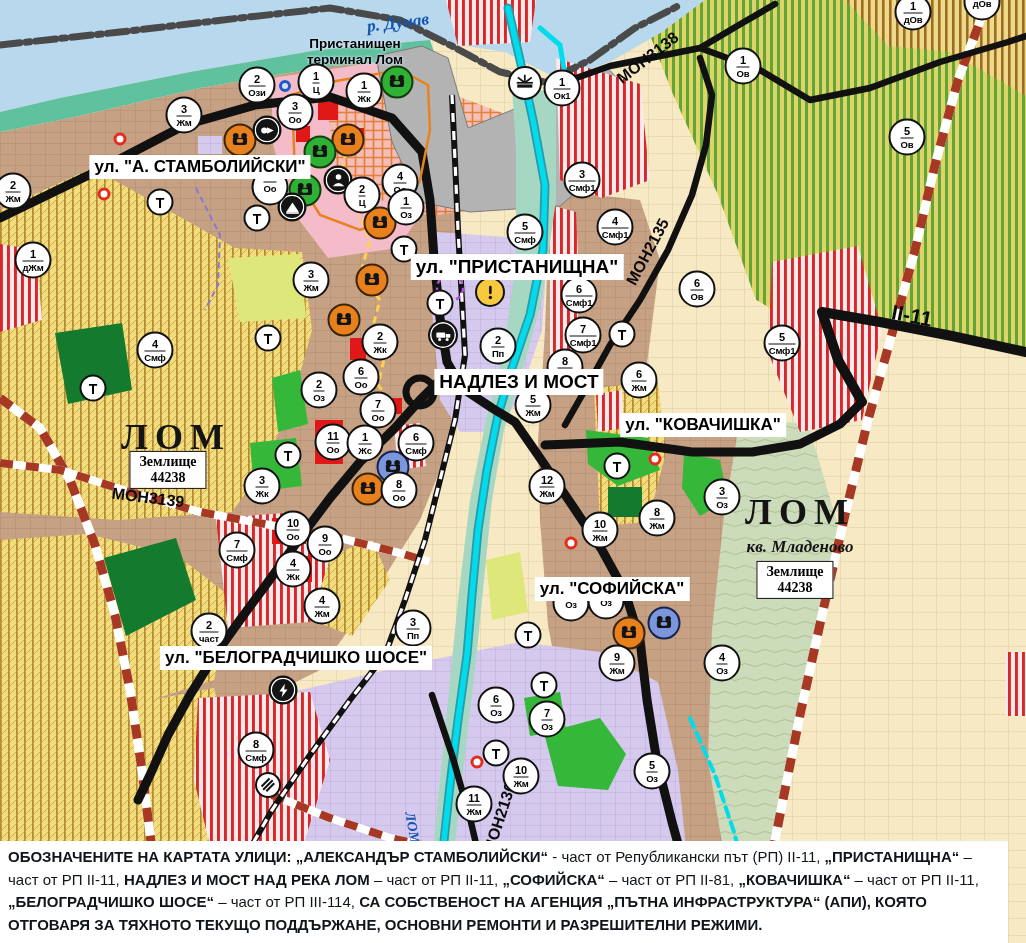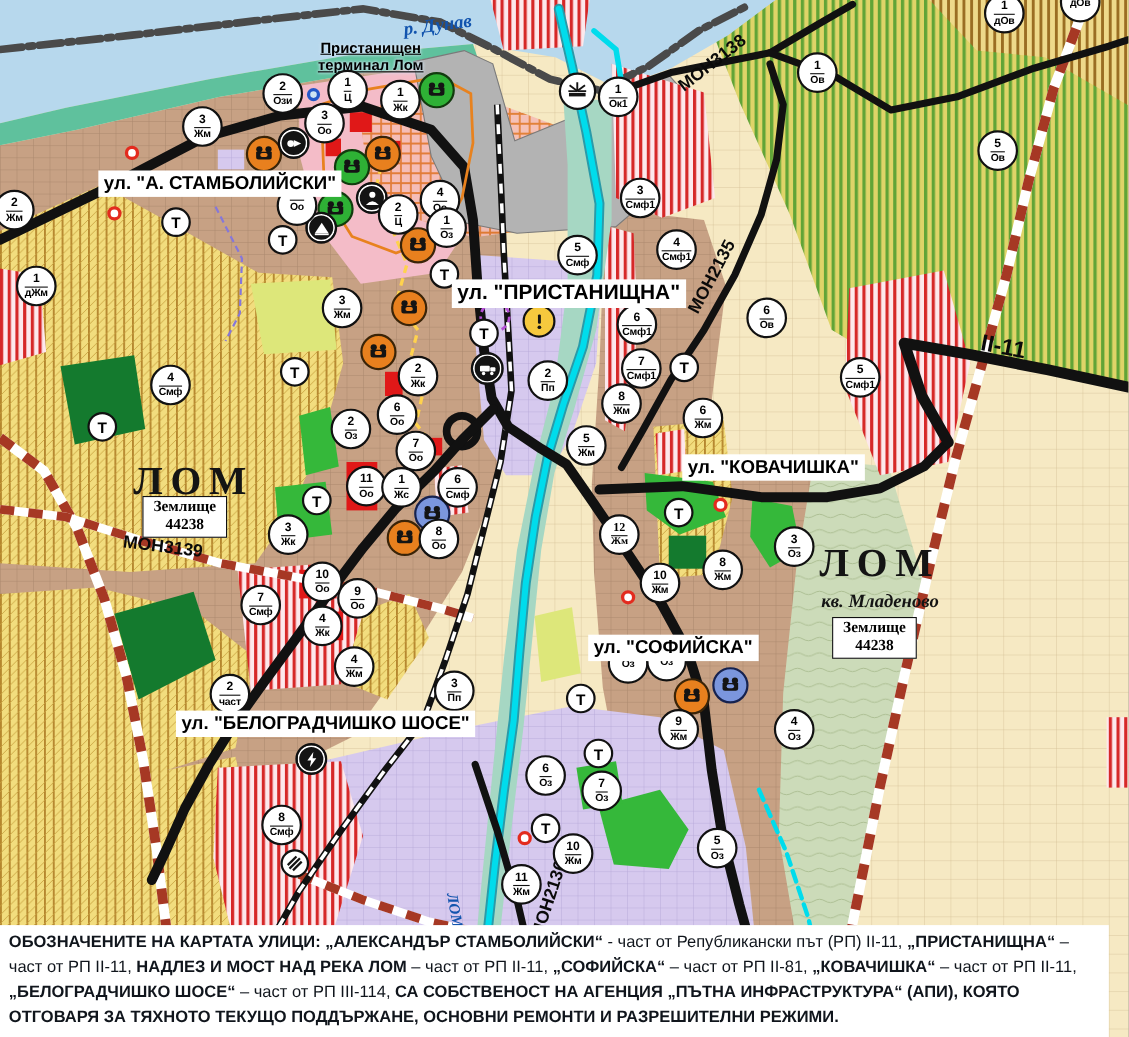--- a/index.html
+++ b/index.html
@@ -216,34 +216,35 @@
 
   <g fill="none">
     <path stroke="#ffd24d" stroke-width="3" stroke-dasharray="7 5" d="M352 128 L342 170 355 205 370 240 360 275 380 300 372 330 385 355 378 385 390 400"></path>
     <path stroke="#e8821e" stroke-width="2.5" d="M292 95 L330 82 400 70 428 85 430 130 420 180 400 215 360 230 320 215 295 175 Z"></path>
     <circle cx="450" cy="288" r="13" stroke="#b34fd4" stroke-width="2.5" stroke-dasharray="5 4"></circle>
     <path stroke="#8677d9" stroke-width="2" stroke-dasharray="6 4" d="M196 188 L220 235 218 285 205 310"></path>
   </g>
 </svg>
 
 <div class="river-label" style="left:398px;top:23px;">р. Дунав</div>
-<div class="port-label" style="left:337px;top:52px;text-decoration:underline;">Пристанищен
+<div class="port-label" style="left:355px;top:52px;">Пристанищен
 терминал Лом</div>
 <div class="river-vert" style="left:412px;top:828px;">ЛОМ</div>
 <div class="district" id="district-label" style="left: 800px; top: 547px;">кв. Младеново</div>
 <div id="note"><span class="b">ОБОЗНАЧЕНИТЕ НА КАРТАТА УЛИЦИ: „АЛЕКСАНДЪР СТАМБОЛИЙСКИ“</span><span class=""> - част от Републикански път (РП) II-11, </span><span class="b">„ПРИСТАНИЩНА“</span><span class=""> – част от РП II-11, </span><span class="b">НАДЛЕЗ И МОСТ НАД РЕКА ЛОМ</span><span class=""> – част от РП II-11, </span><span class="b">„СОФИЙСКА“</span><span class=""> – част от РП II-81, </span><span class="b">„КОВАЧИШКА“</span><span class=""> – част от РП II-11, </span><span class="b">„БЕЛОГРАДЧИШКО ШОСЕ“</span><span class=""> – част от РП III-114, </span><span class="b">СА СОБСТВЕНОСТ НА АГЕНЦИЯ „ПЪТНА ИНФРАСТРУКТУРА“ (АПИ), КОЯТО ОТГОВАРЯ ЗА ТЯХНОТО ТЕКУЩО ПОДДЪРЖАНЕ, ОСНОВНИ РЕМОНТИ И РАЗРЕШИТЕЛНИ РЕЖИМИ.</span></div>
 
 <div class="city" style="left: 176px; top: 437px;">ЛОМ</div>
     <div class="city" style="left: 800px; top: 512px;">ЛОМ</div>
     <div class="plot" style="left: 168px; top: 470px;">Землище
 44238</div>
     <div class="plot" style="left: 795px; top: 580px;">Землище
 44238</div>
     <div class="sl" style="left: 200px; top: 167px;">ул. "А. СТАМБОЛИЙСКИ"</div>
     <div class="sl big" style="left: 517px; top: 267px;">ул. "ПРИСТАНИЩНА"</div>
+    <div class="sl big" style="left: 519px; top: 382px;">НАДЛЕЗ И МОСТ</div>
     <div class="sl" style="left: 703px; top: 425px;">ул. "КОВАЧИШКА"</div>
     <div class="sl" style="left: 612px; top: 589px;">ул. "СОФИЙСКА"</div>
     <div class="sl" style="left: 296px; top: 658px;">ул. "БЕЛОГРАДЧИШКО ШОСЕ"</div>
     <div class="rl" style="left: 648px; top: 58px; transform: translate(-50%, -50%) rotate(-38deg);">МОН3138</div>
     <div class="rl" style="left: 648px; top: 252px; transform: translate(-50%, -50%) rotate(-62deg);">МОН2135</div>
     <div class="rl big" style="left: 912px; top: 316px; transform: translate(-50%, -50%) rotate(11deg);">II-11</div>
     <div class="rl" style="left: 148px; top: 498px; transform: translate(-50%, -50%) rotate(7deg);">МОН3139</div>
     <div class="rl" style="left: 500px; top: 818px; transform: translate(-50%, -50%) rotate(-72deg);">МОН2136</div>
     <div class="zm" style="left: 257px; top: 85px;">
       <span class="num">2</span>
@@ -434,21 +435,21 @@
       <span class="code">Оз</span>
     </div>
     <div class="zm" style="left: 657px; top: 518px;">
       <span class="num">8</span>
       <span class="code">Жм</span>
     </div>
     <div class="zm" style="left: 600px; top: 530px;">
       <span class="num">10</span>
       <span class="code">Жм</span>
     </div>
-    <div class="zm" style="left: 563px; top: 486px; font-family: Liberation Serif, serif;">
+    <div class="zm" style="left: 547px; top: 486px;">
       <span class="num">12</span>
       <span class="code">Жм</span>
     </div>
     <div class="zm" style="left: 617px; top: 663px;">
       <span class="num">9</span>
       <span class="code">Жм</span>
     </div>
     <div class="zm" style="left: 722px; top: 663px;">
       <span class="num">4</span>
       <span class="code">Оз</span>

